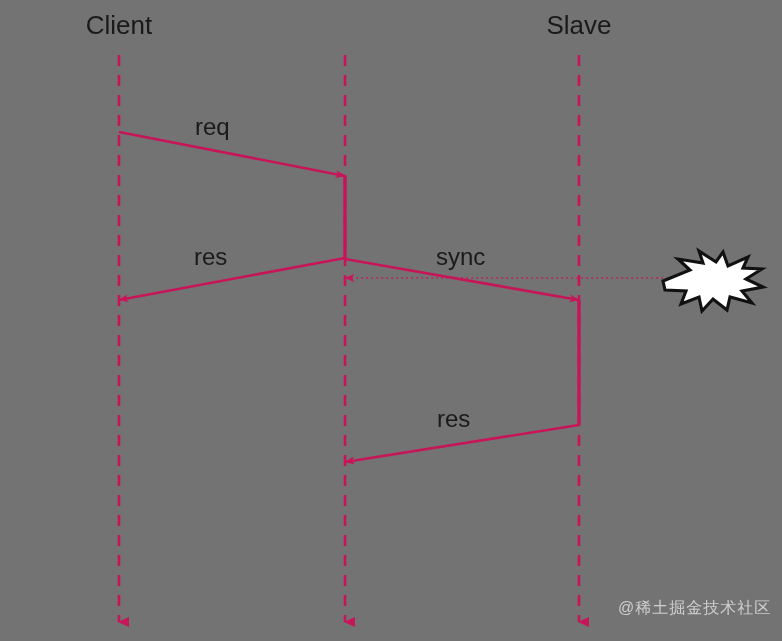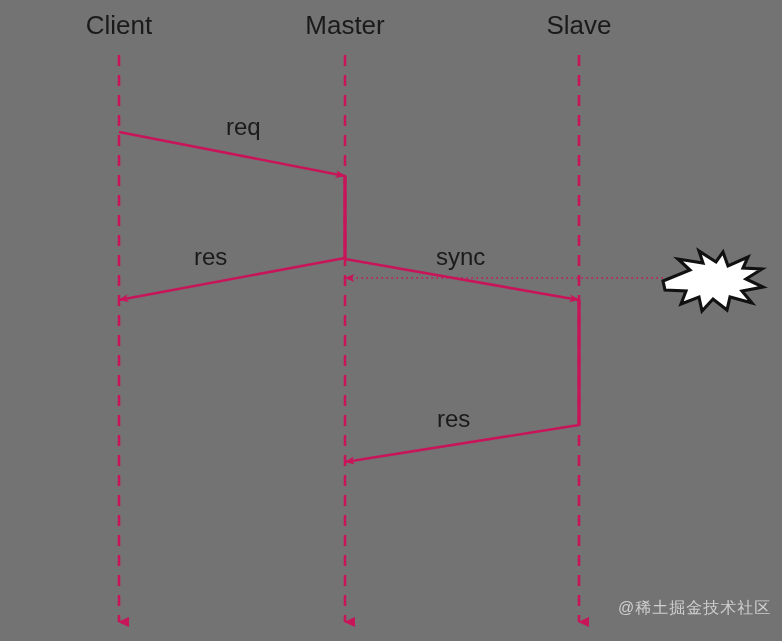--- a/index.html
+++ b/index.html
@@ -96,24 +96,23 @@
       <line x1="579" y1="425" x2="345" y2="462" stroke="#c8155a" stroke-width="2.6" marker-end="url(#arrow-solid)"></line>
     </g>
 
     <g>
       <polygon points="663,281 690,270 678,259 703,263 699,251 716,262 723,252 728,266 748,257 743,268 762,269 746,279
                 763,287 742,291 752,303 730,297 727,310 713,299 702,311 699,297 681,304 686,291 665,290" fill="#ffffff" stroke="#111111" stroke-width="3.1" stroke-linejoin="miter"></polygon>
     </g>
   </svg>
 
   <div class="participant-label" style="left:119px; top:10px;">Client</div>
-  <div class="participant-label" style="left:345px; top:10px;">Master</div>
   <div class="participant-label" style="left:579px; top:10px;">Slave</div>
 
 
-  <div class="msg-label" style="left:195px; top:113px;margin-left:31px;">req</div>
+  <div class="msg-label" style="left:195px; top:113px;">req</div>
   <div class="msg-label" style="left:194px; top:243px;">res</div>
   <div class="msg-label" style="left:436px; top:243px;">sync</div>
   <div class="msg-label" style="left:437px; top:405px;">res</div>
 
   <div class="watermark" style="left:618px; top:598px;">@稀土掘金技术社区</div>
 
 </div>
 
 </body></html>

